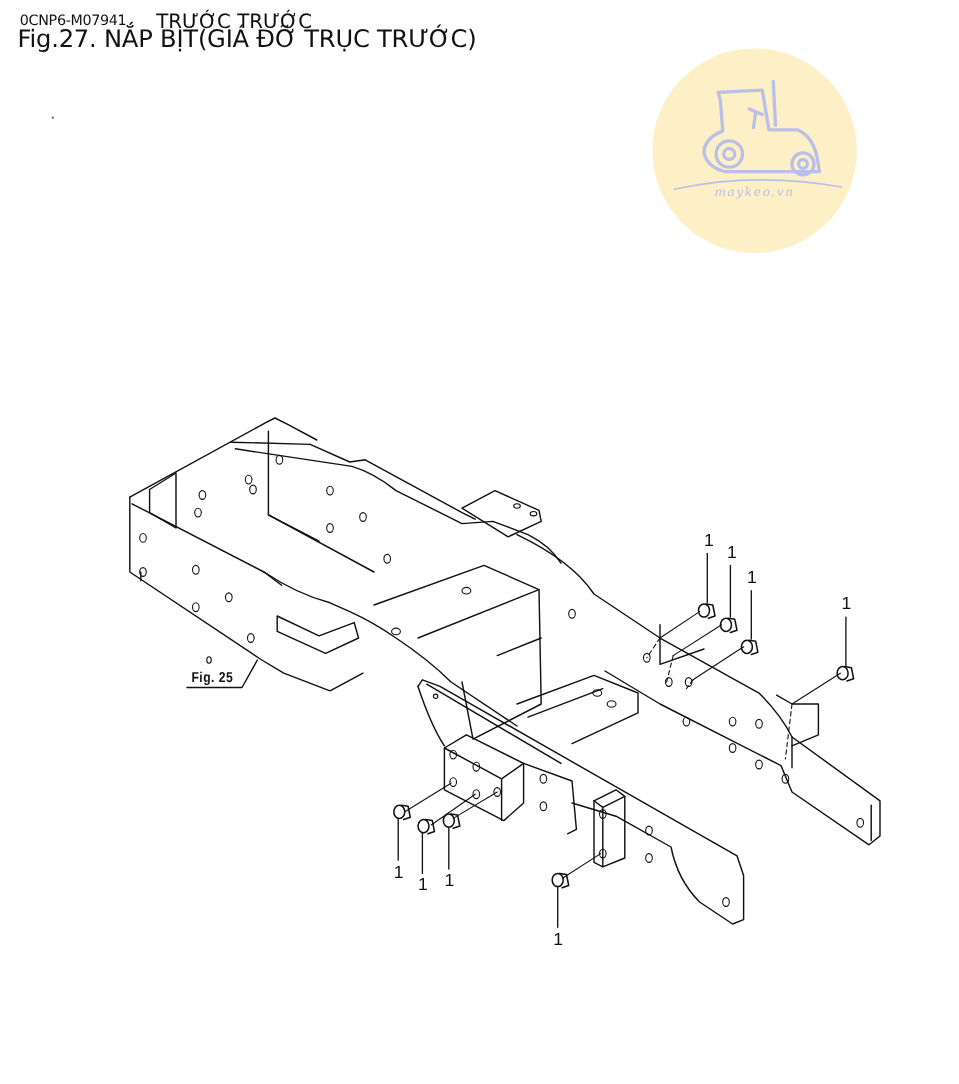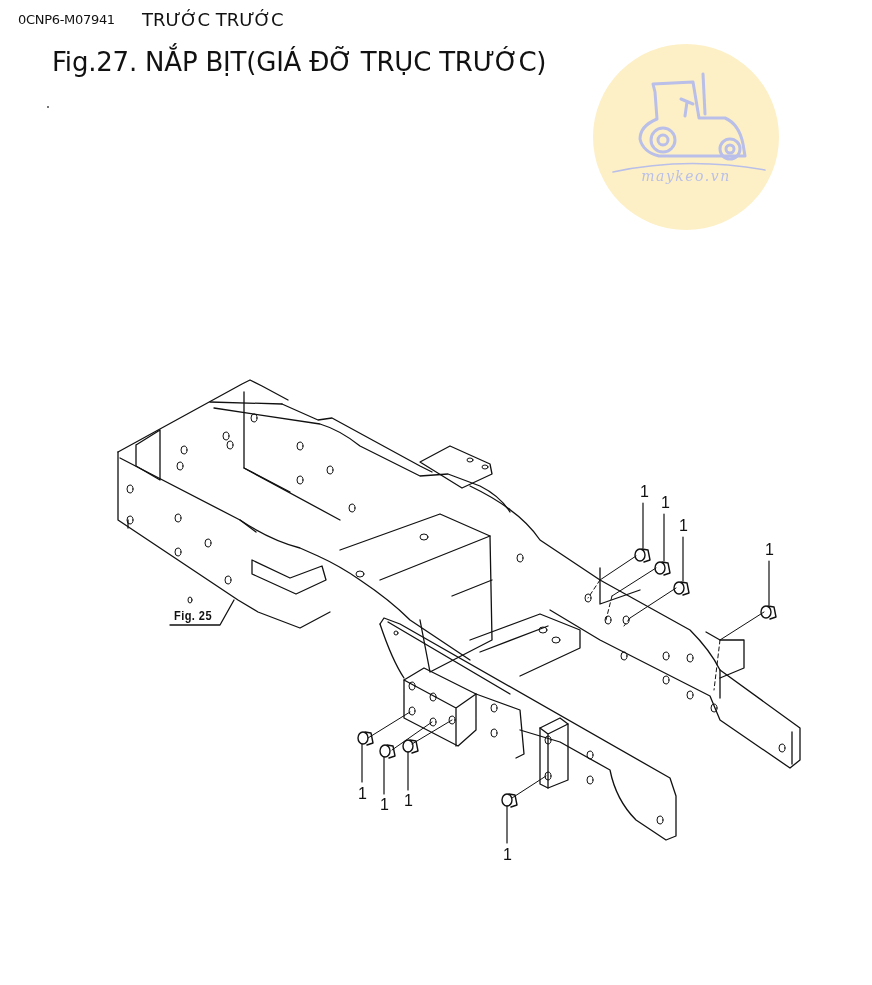--- a/index.html
+++ b/index.html
@@ -1,23 +1,23 @@
 <!DOCTYPE html>
 <html><head>
   <meta charset="utf-8">
   <style>
     html, body { margin: 0; padding: 0; background: #ffffff; }
     body { width: 872px; height: 985px; position: relative; overflow: hidden; font-family: "DejaVu Sans", sans-serif; color: #111; }
     .code { position: absolute; left: 18px; top: 12px; font-size: 13px; letter-spacing: -0.3px; text-align: right; }
     .sub { position: absolute; left: 142px; top: 9px; font-size: 18px; }
-    .title { position: absolute; left: 16px; top: 47px; font-size: 26px; letter-spacing: -0.2px; margin-left: 36px; }
+    .title { position: absolute; left: 16px; top: 24px; font-size: 22px; letter-spacing: -0.2px; }
     .dot { position: absolute; left: 47px; top: 106px; width: 2px; height: 2px; background: #777; }
     .logo { position: absolute; left: 593px; top: 44px; width: 186px; height: 186px; border-radius: 50%; background: #fdf0c6; }
     .logo svg { position: absolute; left: 0; top: 0; }
-    .logo-text { position: absolute; left: 0; width: 186px; top: 124px; text-align: center; font-family: "DejaVu Serif", serif; font-style: italic; font-size: 14px; color: #b9bfe8; letter-spacing: 1.5px; }
+    .logo-text { position: absolute; left: 0; width: 186px; top: 124px; text-align: center; font-family: "DejaVu Serif", serif; font-style: italic; font-size: 11px; color: #b9bfe8; letter-spacing: 1.5px; }
     .diagram { position: absolute; left: 0; top: 0; }
     .callout { position: absolute; font-family: "Liberation Sans", sans-serif; font-size: 16px; color: #111; line-height: 1; }
     .figref { position: absolute; left: 174px; top: 608px; font-family: "Liberation Sans", sans-serif; font-size: 13px; font-weight: bold; letter-spacing: 0.5px; transform: scaleX(0.85); transform-origin: left; }
   </style>
 </head>
 <body>
 
 <div class="code">0CNP6-M07941</div>
 <div class="sub">TRƯỚC TRƯỚC</div>
 <div class="title">Fig.27.  NẮP BỊT(GIÁ ĐỠ TRỤC TRƯỚC)</div>

